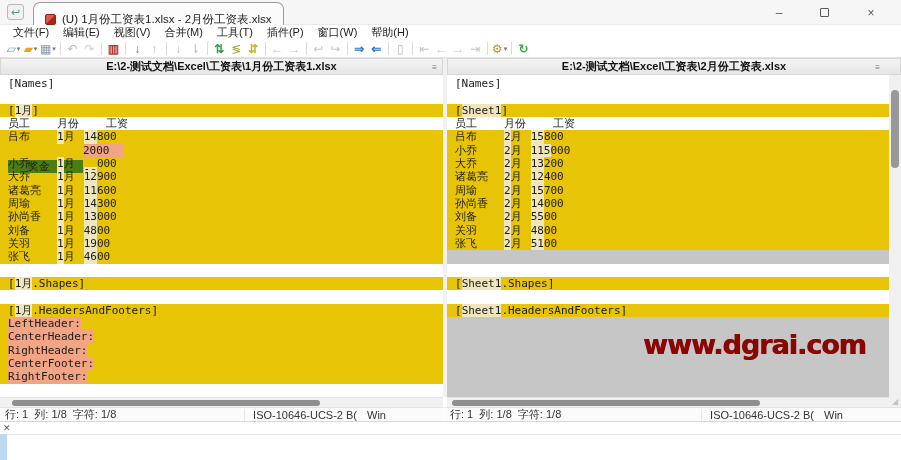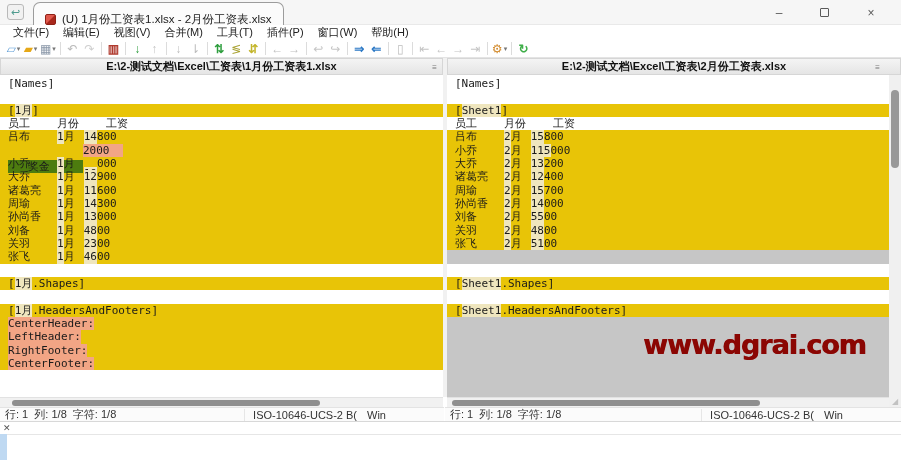--- a/index.html
+++ b/index.html
@@ -206,30 +206,31 @@
     <div class="line" style="background: rgb(232, 196, 7);"><span class="seg">[</span><span class="seg" style="background: rgb(239, 230, 190);">1月</span><span class="seg">]</span></div>
     <div class="line" style="background: transparent;"><span class="seg" style="min-width: 49px;">员工</span><span class="seg" style="min-width: 49px;">月份</span><span class="seg">工资</span></div>
     <div class="line" style="background: rgb(232, 196, 7);"><span class="seg" style="min-width: 49px;">吕布</span><span class="seg" style="background: rgb(239, 230, 190);">1</span><span class="seg" style="min-width: 20px;">月</span><span class="seg" style="background: rgb(239, 230, 190);">14</span><span class="seg">800</span></div>
     <div class="line" style="background: rgb(232, 196, 7);"><span class="seg" style="min-width: 75px; background: #4d7c0f; margin-top: 32px;">   奖金</span><span class="seg" style="background: rgb(242, 165, 133);">2000  </span></div>
     <div class="line" style="background: rgb(232, 196, 7);"><span class="seg" style="min-width: 49px;">小乔</span><span class="seg" style="background: rgb(239, 230, 190);">1</span><span class="seg" style="min-width: 20px;">月</span><span class="seg" style="background: rgb(239, 230, 190); margin-top: 20px;">10</span><span class="seg">000</span></div>
     <div class="line" style="background: rgb(232, 196, 7);"><span class="seg" style="min-width: 49px;">大乔</span><span class="seg" style="background: rgb(239, 230, 190);">1</span><span class="seg" style="min-width: 20px;">月</span><span class="seg" style="background: rgb(239, 230, 190);">12</span><span class="seg">900</span></div>
     <div class="line" style="background: rgb(232, 196, 7);"><span class="seg" style="min-width: 49px;">诸葛亮</span><span class="seg" style="background: rgb(239, 230, 190);">1</span><span class="seg" style="min-width: 20px;">月</span><span class="seg" style="background: rgb(239, 230, 190);">11</span><span class="seg">600</span></div>
     <div class="line" style="background: rgb(232, 196, 7);"><span class="seg" style="min-width: 49px;">周瑜</span><span class="seg" style="background: rgb(239, 230, 190);">1</span><span class="seg" style="min-width: 20px;">月</span><span class="seg" style="background: rgb(239, 230, 190);">14</span><span class="seg">300</span></div>
     <div class="line" style="background: rgb(232, 196, 7);"><span class="seg" style="min-width: 49px;">孙尚香</span><span class="seg" style="background: rgb(239, 230, 190);">1</span><span class="seg" style="min-width: 20px;">月</span><span class="seg" style="background: rgb(239, 230, 190);">13</span><span class="seg">000</span></div>
     <div class="line" style="background: rgb(232, 196, 7);"><span class="seg" style="min-width: 49px;">刘备</span><span class="seg" style="background: rgb(239, 230, 190);">1</span><span class="seg" style="min-width: 20px;">月</span><span class="seg" style="background: rgb(239, 230, 190);">48</span><span class="seg">00</span></div>
-    <div class="line" style="background: rgb(232, 196, 7);"><span class="seg" style="min-width: 49px;">关羽</span><span class="seg" style="background: rgb(239, 230, 190);">1</span><span class="seg" style="min-width: 20px;">月</span><span class="seg" style="background: rgb(239, 230, 190);">23</span><span class="seg">00</span></div>
+    <div class="line" style="background: rgb(232, 196, 7);"><span class="seg" style="min-width: 49px;">关羽</span><span class="seg" style="background: rgb(239, 230, 190);">1</span><span class="seg" style="min-width: 20px;">月</span><span class="seg" style="background: rgb(239, 230, 190);">19</span><span class="seg">00</span></div>
     <div class="line" style="background: rgb(232, 196, 7);"><span class="seg" style="min-width: 49px;">张飞</span><span class="seg" style="background: rgb(239, 230, 190);">1</span><span class="seg" style="min-width: 20px;">月</span><span class="seg" style="background: rgb(239, 230, 190);">46</span><span class="seg">00</span></div>
     <div class="line" style="background: transparent;"></div>
     <div class="line" style="background: rgb(232, 196, 7);"><span class="seg">[</span><span class="seg" style="background: rgb(239, 230, 190);">1月</span><span class="seg">.Shapes]</span></div>
     <div class="line" style="background: transparent;"></div>
     <div class="line" style="background: rgb(232, 196, 7);"><span class="seg">[</span><span class="seg" style="background: rgb(239, 230, 190);">1月</span><span class="seg">.HeadersAndFooters]</span></div>
+    <div class="line" style="background: rgb(232, 196, 7);"><span class="seg" style="background: rgb(242, 165, 133);">LeftHeader:</span></div>
     <div class="line" style="background: rgb(232, 196, 7);"><span class="seg" style="background: rgb(242, 165, 133);">CenterHeader:</span></div>
-    <div class="line" style="background: rgb(232, 196, 7);"><span class="seg" style="background: rgb(242, 165, 133);">LeftHeader:</span></div>
+    <div class="line" style="background: rgb(232, 196, 7);"><span class="seg" style="background: rgb(242, 165, 133);">RightHeader:</span></div>
+    <div class="line" style="background: rgb(232, 196, 7);"><span class="seg" style="background: rgb(242, 165, 133);">CenterFooter:</span></div>
     <div class="line" style="background: rgb(232, 196, 7);"><span class="seg" style="background: rgb(242, 165, 133);">RightFooter:</span></div>
-    <div class="line" style="background: rgb(232, 196, 7);"><span class="seg" style="background: rgb(242, 165, 133);">CenterFooter:</span></div>
   </div>
 <div class="pane-content pc-right" id="pane-lines-1">
     <div class="line" style="background: transparent;"><span class="seg">[Names]</span></div>
     <div class="line" style="background: transparent;"></div>
     <div class="line" style="background: rgb(232, 196, 7);"><span class="seg">[</span><span class="seg" style="background: rgb(239, 230, 190);">Sheet1</span><span class="seg">]</span></div>
     <div class="line" style="background: transparent;"><span class="seg" style="min-width: 49px;">员工</span><span class="seg" style="min-width: 49px;">月份</span><span class="seg">工资</span></div>
     <div class="line" style="background: rgb(232, 196, 7);"><span class="seg" style="min-width: 49px;">吕布</span><span class="seg" style="background: rgb(239, 230, 190);">2</span><span class="seg" style="min-width: 20px;">月</span><span class="seg" style="background: rgb(239, 230, 190);">15</span><span class="seg">800</span></div>
     <div class="line" style="background: rgb(232, 196, 7);"><span class="seg" style="min-width: 49px;">小乔</span><span class="seg" style="background: rgb(239, 230, 190);">2</span><span class="seg" style="min-width: 20px;">月</span><span class="seg" style="background: rgb(239, 230, 190);">115</span><span class="seg">000</span></div>
     <div class="line" style="background: rgb(232, 196, 7);"><span class="seg" style="min-width: 49px;">大乔</span><span class="seg" style="background: rgb(239, 230, 190);">2</span><span class="seg" style="min-width: 20px;">月</span><span class="seg" style="background: rgb(239, 230, 190);">13</span><span class="seg">200</span></div>
     <div class="line" style="background: rgb(232, 196, 7);"><span class="seg" style="min-width: 49px;">诸葛亮</span><span class="seg" style="background: rgb(239, 230, 190);">2</span><span class="seg" style="min-width: 20px;">月</span><span class="seg" style="background: rgb(239, 230, 190);">12</span><span class="seg">400</span></div>

